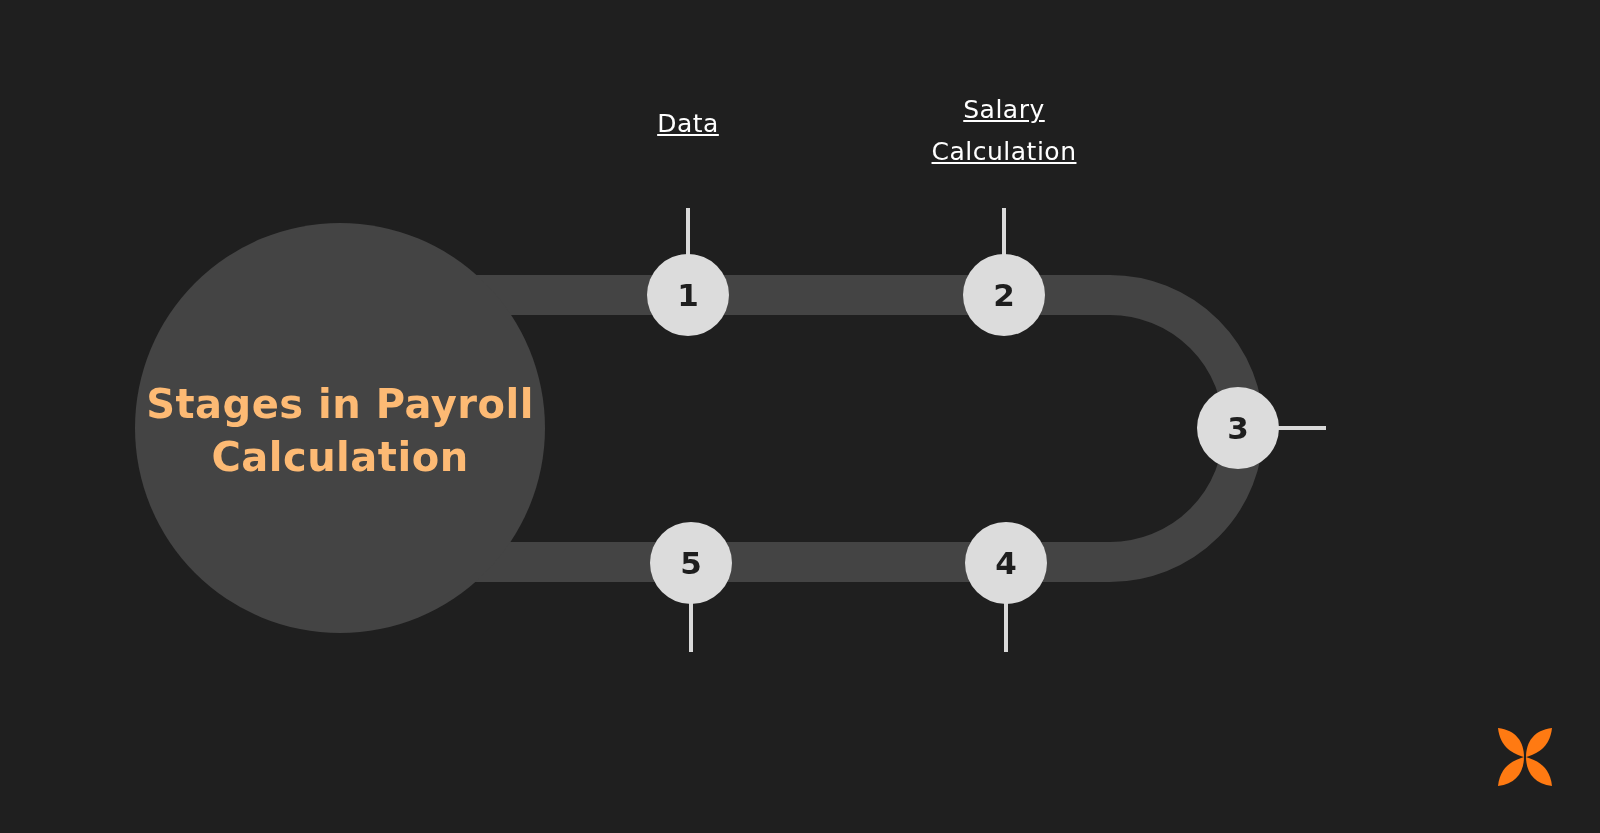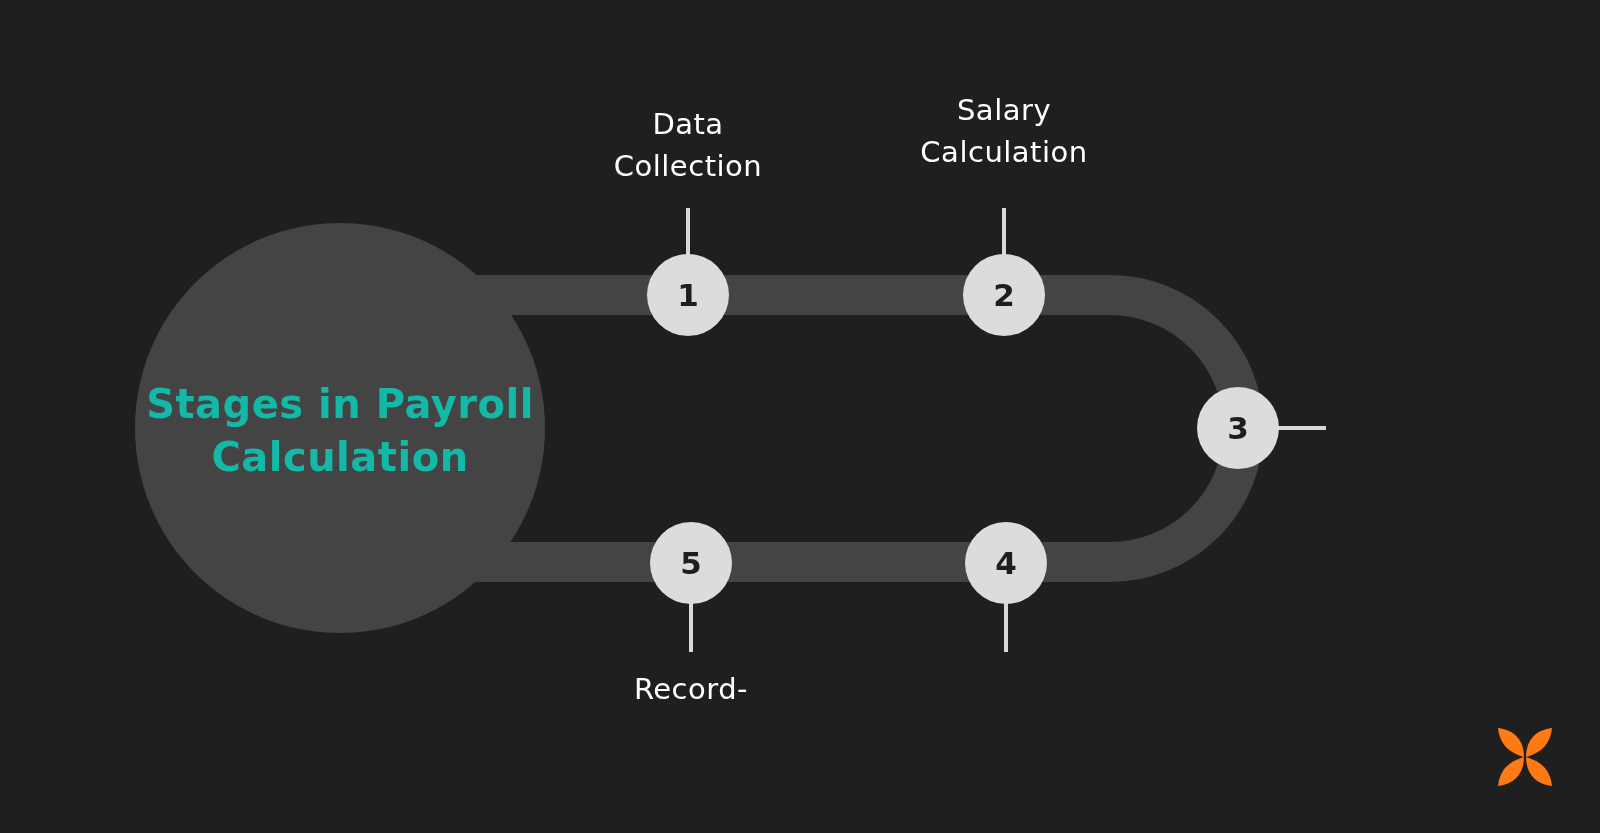--- a/index.html
+++ b/index.html
@@ -5,33 +5,34 @@
     html, body { margin: 0; padding: 0; }
     body {
       width: 1600px; height: 833px; overflow: hidden;
       background: #1f1f1f;
       font-family: "DejaVu Sans", "Liberation Sans", sans-serif;
       position: relative;
     }
     #diagram { position: absolute; left: 0; top: 0; }
     .hub-title {
       position: absolute; left: 135px; top: 378px; width: 410px;
-      text-align: center; color: #14b8a6; font-weight: bold;
+      text-align: center; color: #fdba74; font-weight: bold;
       font-size: 40px; line-height: 53px; letter-spacing: 0.5px;
     }
     .hub-title span { display: block; }
     .node-num {
       position: absolute; width: 82px; height: 82px;
       display: flex; align-items: center; justify-content: center;
       font-weight: bold; font-size: 31px; color: #1e1e1e;
     }
     .stage-label {
       position: absolute; color: #ffffff; text-align: center;
-      font-size: 29px; line-height: 42px; letter-spacing: 0.5px;
+      font-size: 25px; line-height: 42px; letter-spacing: 0.5px;
       white-space: nowrap;
+      text-decoration: underline;
     }
     .stage-label span { display: block; }
     .logo { position: absolute; left: 1494px; top: 726px; }
   </style>
 </head>
 <body>
 
 <svg id="diagram" width="1600" height="833" viewBox="0 0 1600 833">
 
   <path d="M 420 295 L 1110 295 A 131 131 0 0 1 1110 562 L 420 562" fill="none" stroke="#444444" stroke-width="40"></path>
@@ -57,32 +58,30 @@
 </div>
 
 <div class="node-num" style="left:647px; top:254px;">1</div>
 <div class="node-num" style="left:963px; top:254px;">2</div>
 <div class="node-num" style="left:1197px; top:387px;">3</div>
 <div class="node-num" style="left:965px; top:522px;">4</div>
 <div class="node-num" style="left:650px; top:522px;">5</div>
 
 <div class="stage-label" style="left:568px; top:103px; width:240px;">
   <span>Data</span>
-  <span>Collection</span>
 </div>
 <div class="stage-label" style="left:874px; top:89px; width:260px;">
   <span>Salary</span>
   <span>Calculation</span>
 </div>
 <div class="stage-label" style="left:1290px; top:392px; width:220px;">
 </div>
 <div class="stage-label" style="left:886px; top:668px; width:240px;">
 </div>
 <div class="stage-label" style="left:571px; top:668px; width:240px;">
-  <span>Record-</span>
 </div>
 
 <svg class="logo" width="62" height="62" viewBox="0 0 62 62">
   <path d="M30 31 C 20 28, 6 22, 4 2 C 22 4, 30 16, 30 31 Z" fill="#ff7a12"></path>
   <path d="M32 31 C 42 28, 56 22, 58 2 C 40 4, 32 16, 32 31 Z" fill="#ff7a12"></path>
   <path d="M30 31 C 20 34, 6 40, 4 60 C 22 58, 30 46, 30 31 Z" fill="#ff7a12"></path>
   <path d="M32 31 C 42 34, 56 40, 58 60 C 40 58, 32 46, 32 31 Z" fill="#ff7a12"></path>
 </svg>
 
 </body></html>

